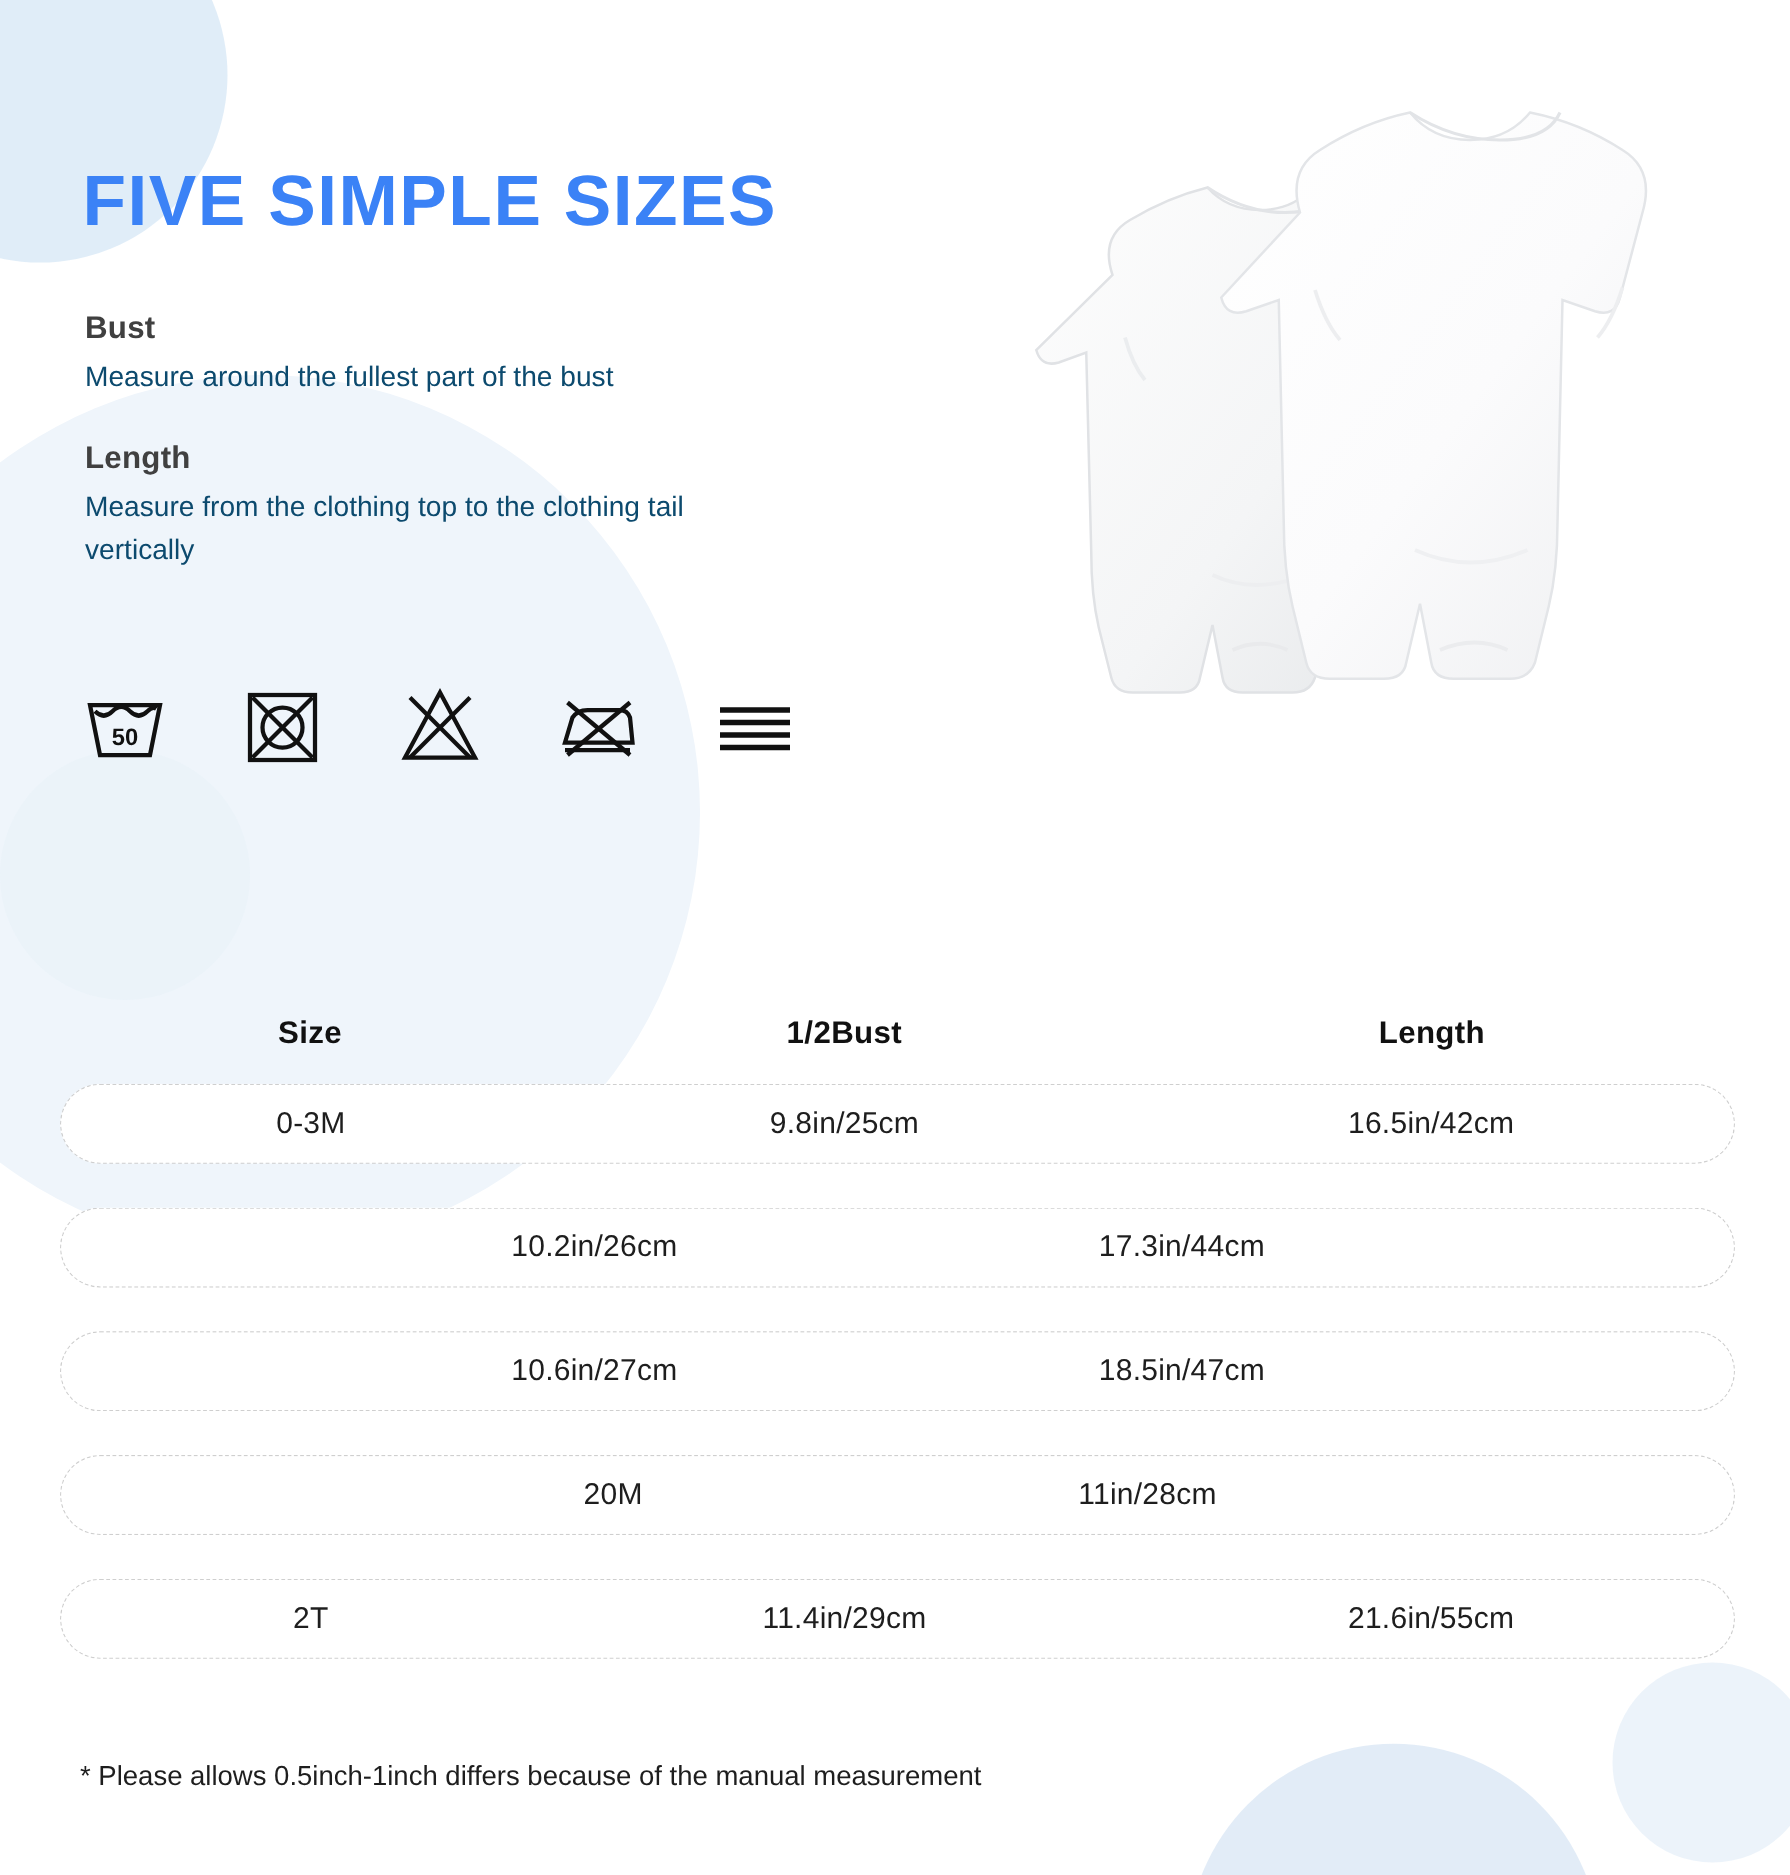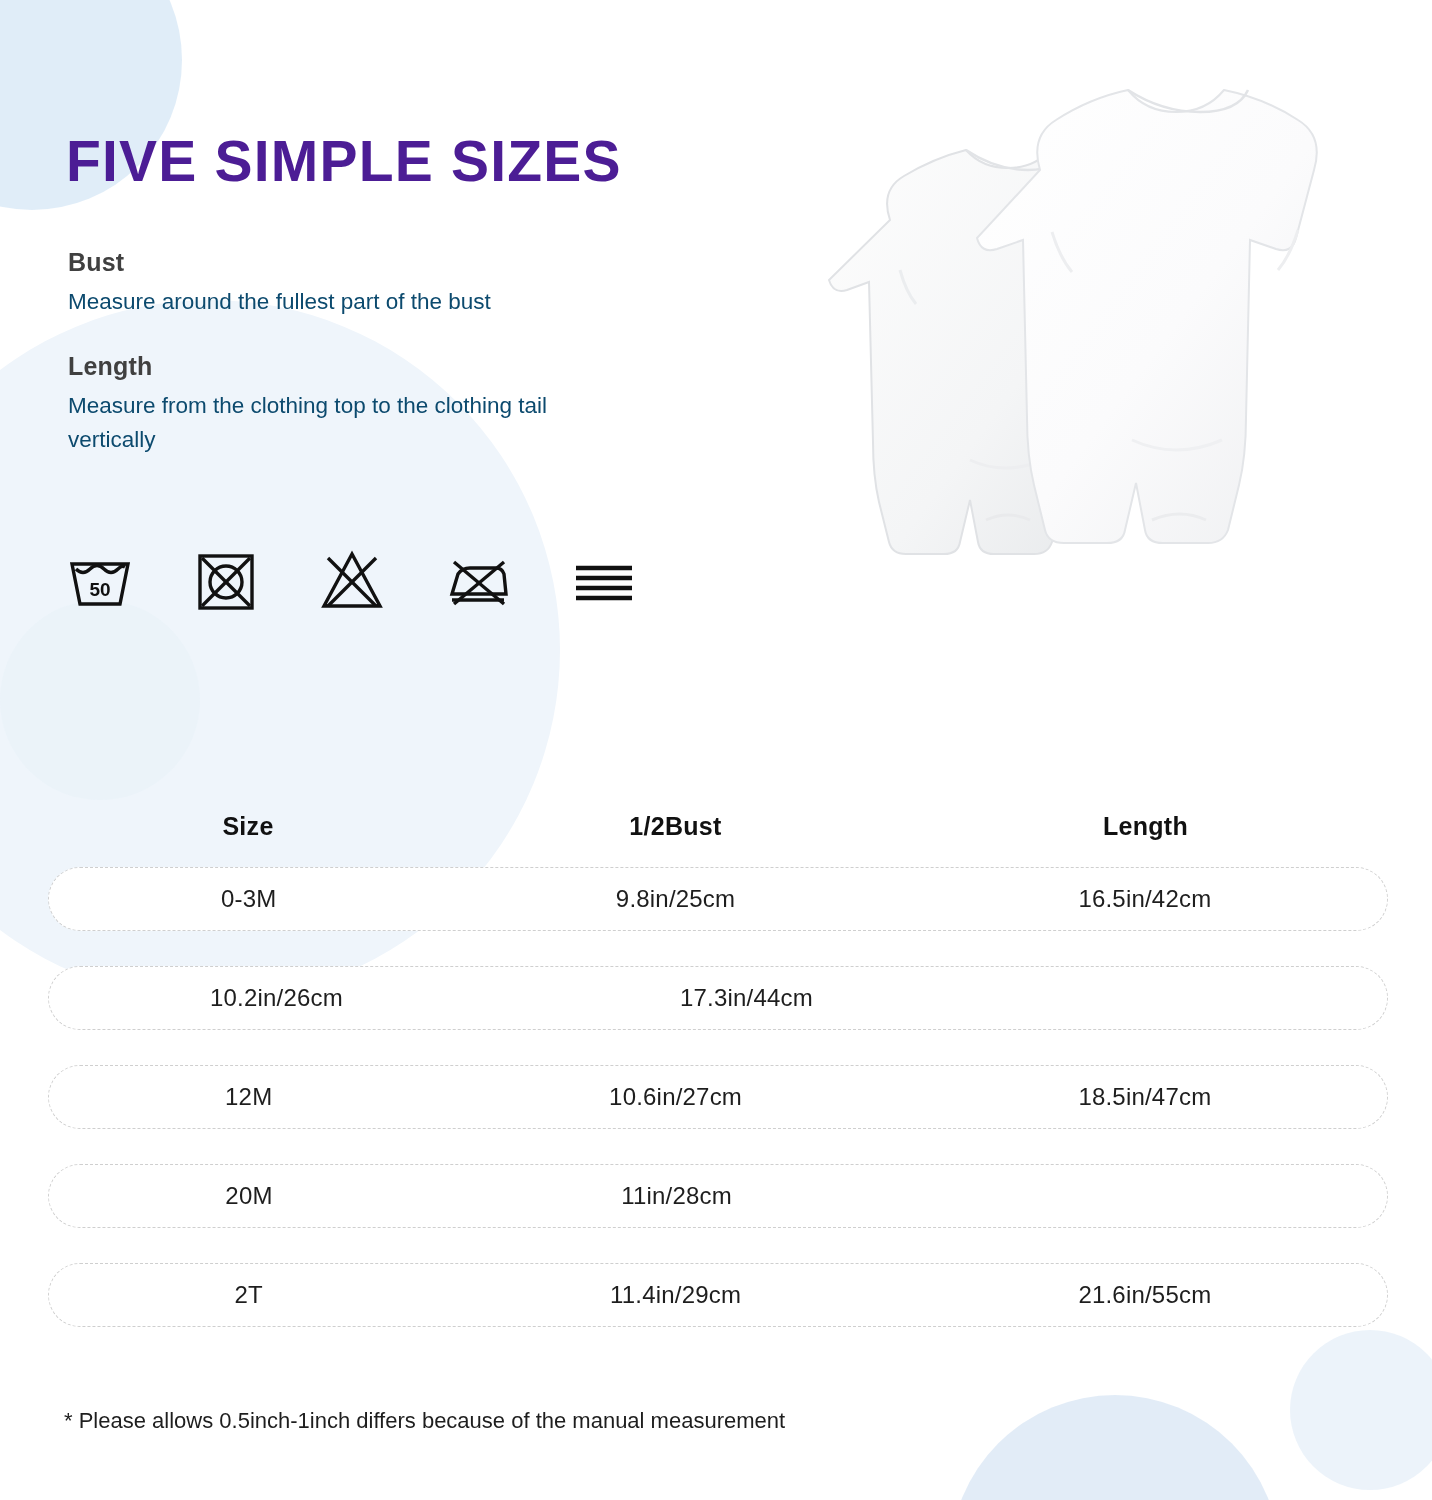--- a/index.html
+++ b/index.html
@@ -70,21 +70,21 @@
 
   
   .headline {
     position: absolute;
     left: 66px;
     top: 132px;
     font-size: 57px;
     line-height: 1.05;
     font-weight: 700;
     letter-spacing: 1.2px;
-    color: #4c1d95;
+    color: #3b82f6;
   }
   .section {
     position: absolute;
     left: 68px;
   }
   .sec-bust { top: 248px; }
   .sec-length { top: 352px; }
   .sec-title {
     font-size: 25px;
     font-weight: 700;
@@ -148,20 +148,21 @@
   .col-length { width: 485px; }
 
   .row {
     display: flex;
     align-items: center;
     height: 62px;
     border: 1.6px dashed #cfcfcf;
     border-radius: 34px;
     margin-bottom: 35px;
     background: #fff;
+    justify-content: center;
   }
   .td {
     font-size: 24px;
     color: #1e1e1e;
     text-align: center;
     letter-spacing: .2px;
   }
 
   .footnote {
     position: absolute;
@@ -330,21 +331,20 @@
       <div class="td col-bust">9.8in/25cm</div>
       <div class="td col-length">16.5in/42cm</div>
     </div>
 
     <div class="row">
       <div class="td col-bust">10.2in/26cm</div>
       <div class="td col-length">17.3in/44cm</div>
     </div>
 
     <div class="row">
-      <div class="td col-size">12M</div>
       <div class="td col-bust">10.6in/27cm</div>
       <div class="td col-length">18.5in/47cm</div>
     </div>
 
     <div class="row">
       <div class="td col-size">20M</div>
       <div class="td col-bust">11in/28cm</div>
     </div>
 
     <div class="row">

